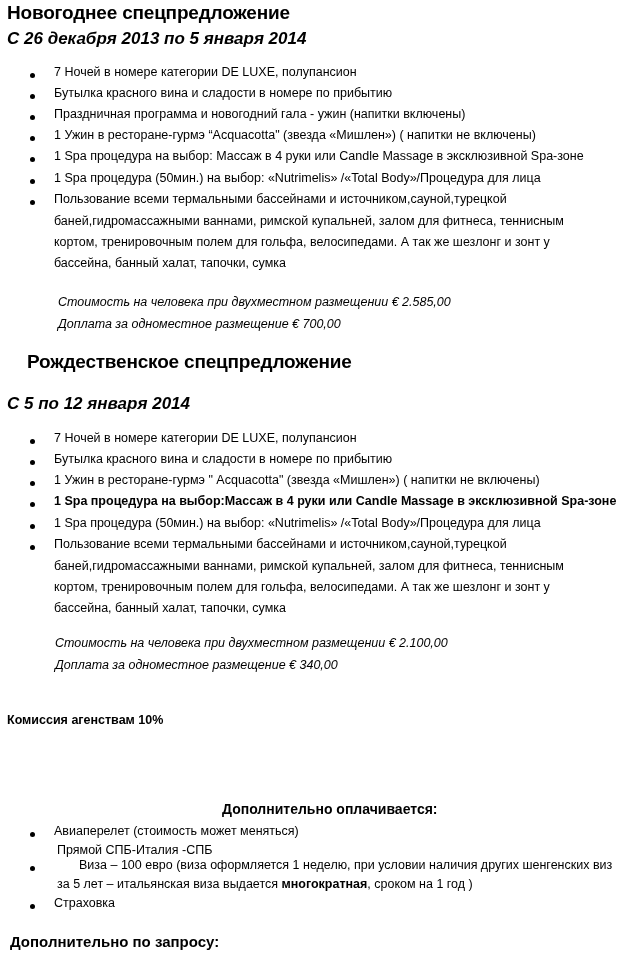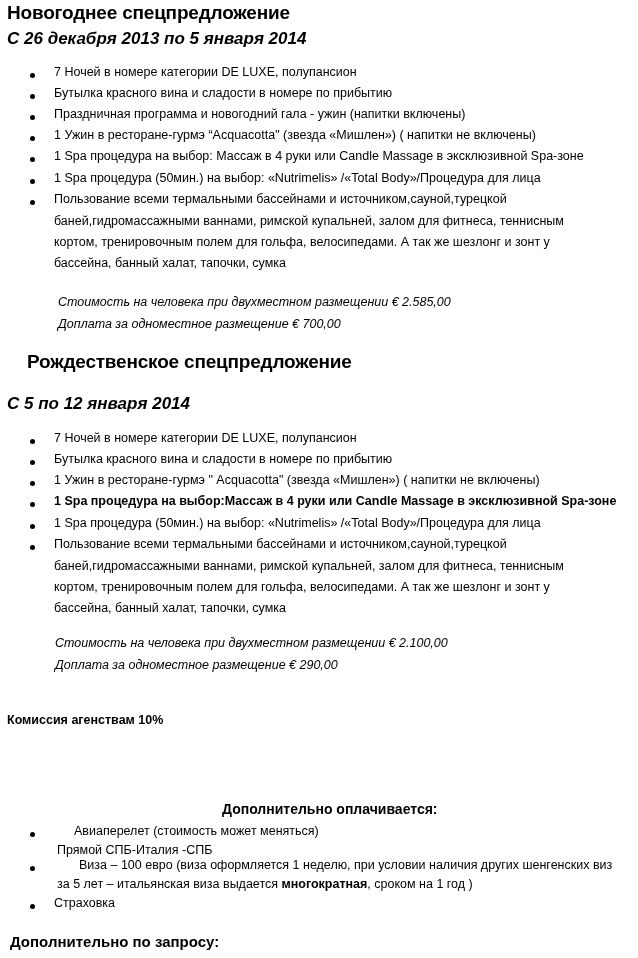--- a/index.html
+++ b/index.html
@@ -92,30 +92,30 @@
   <li style="top:538px;">
       <span class="bullet"></span>
     <span class="txt" style="top:-4px;">Пользование всеми термальными бассейнами и источником,сауной,турецкой</span>
     <span class="txt" style="top:18px;">баней,гидромассажными ваннами, римской купальней, залом для фитнеса, теннисным</span>
     <span class="txt" style="top:39px;">кортом, тренировочным полем для гольфа, велосипедами. А так же шезлонг и зонт  у</span>
     <span class="txt" style="top:60px;">бассейна, банный халат, тапочки, сумка</span>
   </li>
 </ul>
 
 <div class="abs price" style="left:55px; top:636px;">Стоимость на человека при двухместном размещении  € 2.100,00</div>
-<div class="abs price" style="left:55px; top:658px;">Доплата за одноместное размещение  € 290,00</div>
+<div class="abs price" style="left:55px; top:658px;">Доплата за одноместное размещение  € 340,00</div>
 
 <div class="abs bold" style="left:7px; top:713px; font-size:12.5px;">Комиссия агенствам 10%</div>
 
 <div class="abs bold" style="left:222px; top:801px; font-size:14px;text-align:right;">Дополнительно оплачивается:</div>
 
 <ul class="items">
   <li style="top:825px;">
       <span class="bullet"></span>
-    <span class="txt" style="top:-4px;margin-left:20px;">Авиаперелет (стоимость может меняться)</span>
+    <span class="txt" style="top:-4px;">Авиаперелет (стоимость может меняться)</span>
     <span class="txt" style="top:15px; left:57px;">Прямой СПБ-Италия -СПБ</span>
   </li>
   <li style="top:859px;">
       <span class="bullet"></span>
     <span class="txt" style="top:-4px;margin-left:25px;">Виза – 100 евро (виза оформляется 1 неделю, при условии наличия других шенгенских виз</span>
     <span class="txt" style="top:15px; left:57px;"><span>за 5 лет – итальянская виза выдается </span><span class="bold">многократная</span><span>, сроком на 1 год  )</span></span>
   </li>
   <li style="top:897px;">
       <span class="bullet"></span>
     <span class="txt" style="top:-4px;">Страховка</span>

